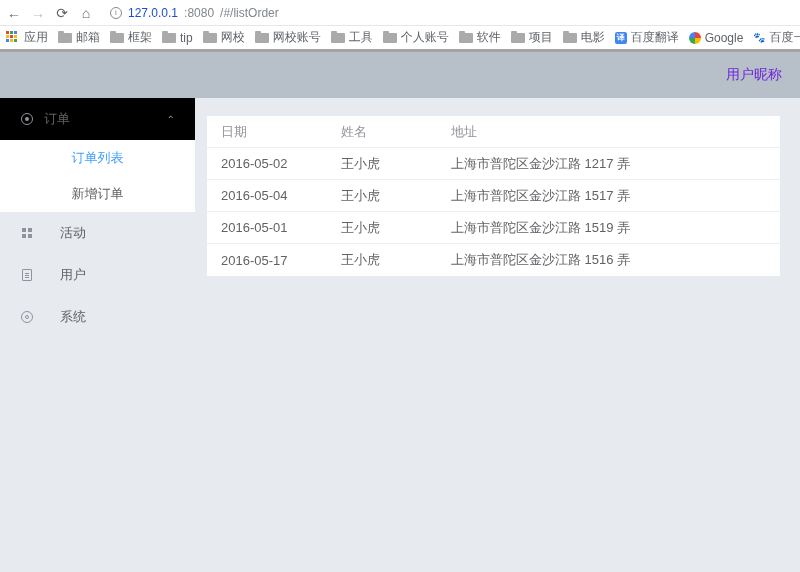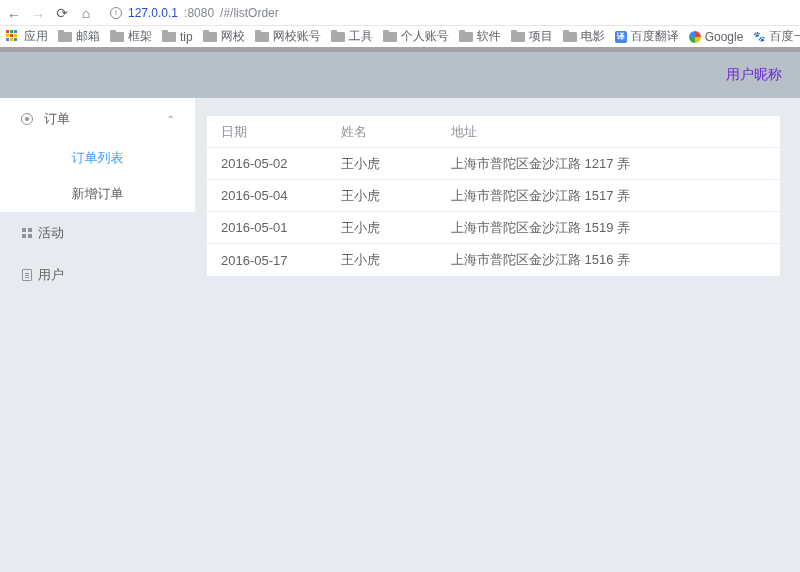--- a/index.html
+++ b/index.html
@@ -44,21 +44,21 @@
     }
     .url-host { color: #1d4ed8; }
     .url-path { color: #80868b; }
     
     .bookmarks-bar {
       display: flex;
       align-items: center;
       height: 26px;
       padding: 0 6px;
       gap: 10px;
-      border-bottom: 5px solid #a3a3a3;
+      border-bottom: 3px solid #a3a3a3;
       font-size: 12px;
       color: #5f6368;
     }
     .apps-icon {
       width: 14px; height: 14px;
       display: grid; grid-template-columns: repeat(3,3px); grid-template-rows: repeat(3,3px);
       gap: 1px;
     }
     .apps-icon span { background: #fbbc05; }
     .apps-icon span:nth-child(1){background:#ea4335}.apps-icon span:nth-child(2){background:#34a853}
@@ -90,40 +90,40 @@
       padding: 0 18px;
       color: #6d28d9;
       font-size: 14px;
     }
     .app-body { flex: 1; display: flex; background: #e7eaef; }
     .sidebar {
       width: 195px;
       background: #e7eaef;
     }
     .menu-group {
-      background: #ffffff;
+      background: #000000;
     }
     .menu-title {
       display: flex; align-items: center;
       height: 42px; padding: 0 20px;
       color: #606266; font-size: 13px;
       gap: 10px;
     }
     .menu-title .chev { margin-left: auto; color: #909399; font-size: 10px;}
     .submenu {
       background: #fff;
     }
     .submenu-item {
       height: 36px; display:flex; align-items:center; justify-content:center;
       font-size: 13px; color: #606266;
     }
     .submenu-item.active { color: #409eff; }
     .menu-item {
       display:flex; align-items:center; height: 42px; padding: 0 20px;
-      color:#606266; font-size:13px; gap:4px;
+      color:#606266; font-size:13px; gap:26px;
     }
     .mi-icon { width:14px; display:flex; align-items:center; justify-content:center; color:#909399;}
     .content {
       flex:1; padding: 18px 20px 18px 12px;
     }
     .table {
       background:#fff; width:100%; font-size:13px; color:#606266;
     }
     .table-header, .table-row {
       display:flex; padding: 11px 14px; height:32px; align-items:center;
@@ -262,20 +262,26 @@
             </div>
           </div>
         <span>活动</span>
       </div>
       <div class="menu-item">
         <div class="mi-icon">
             <div class="doc-ic"></div>
           </div>
         <span>用户</span>
       </div>
+      <div class="menu-item">
+        <div class="mi-icon">
+            <div class="gear-ic"></div>
+          </div>
+        <span>系统</span>
+      </div>
     </div>
 
     <div class="content">
       <div class="table">
         <div class="table-header">
           <div class="col-date">日期</div>
           <div class="col-name">姓名</div>
           <div class="col-addr">地址</div>
         </div>
         <div class="table-row">

